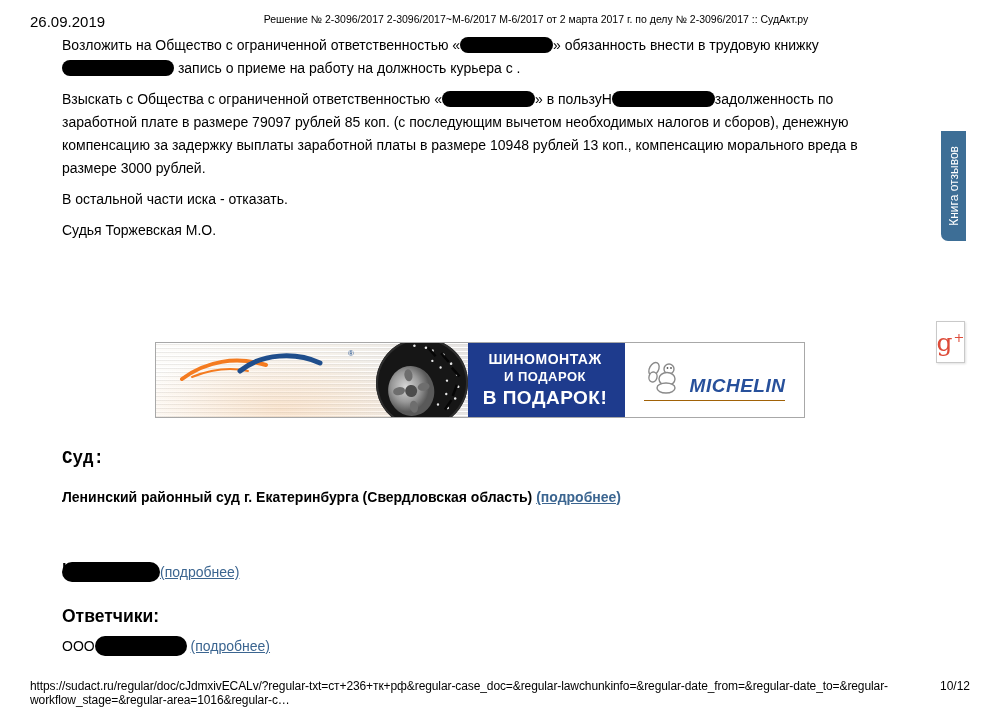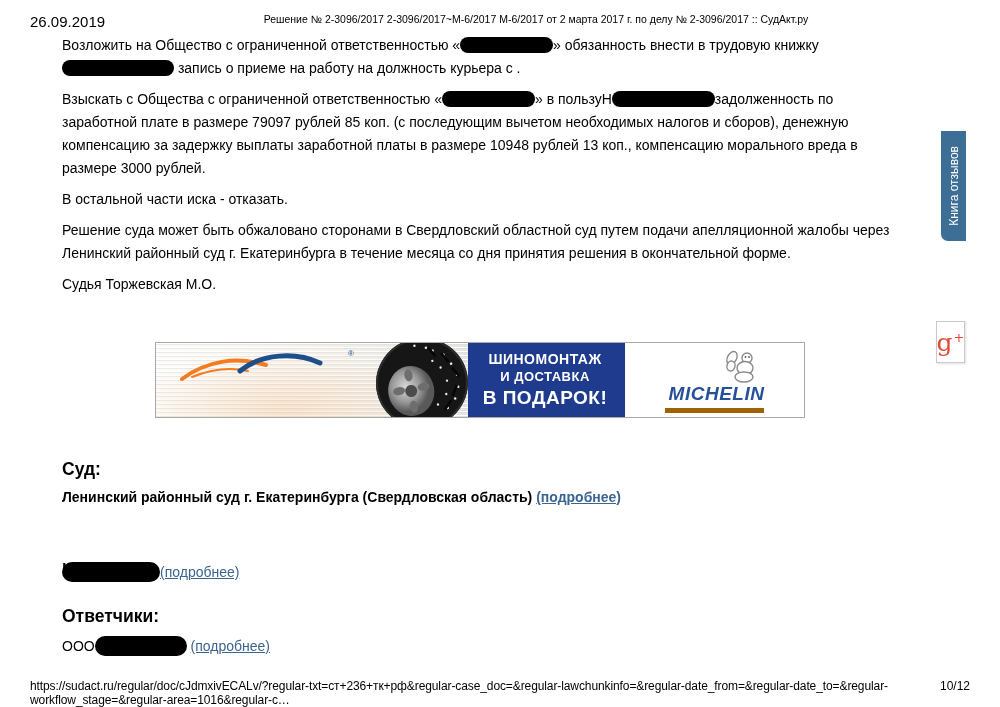--- a/index.html
+++ b/index.html
@@ -31,21 +31,21 @@
   .logo-text{font-weight:bold;font-size:25px;letter-spacing:2px;line-height:1;margin-top:-2px;}
   .logo-4{color:#f47b20;}
   .logo-rest{color:#1f4e8c;}
   .logo-reg{position:absolute;right:-6px;top:0px;font-size:8px;color:#1f4e8c;}
   .tire{position:absolute;right:0;top:0;}
   .bn-blue{width:154px;height:74px;background:#1e3b8d;color:#fff;display:flex;flex-direction:column;justify-content:center;align-items:center;text-align:center;font-weight:bold;}
   .bn-blue .l1{font-size:14px;letter-spacing:.5px;}
   .bn-blue .l2{font-size:13px;letter-spacing:.5px;margin-top:2px;}
   .bn-blue .l3{font-size:19px;letter-spacing:.5px;margin-top:3px;}
   .bn-mich{flex:1;background:#fff;border-left:3px solid #1e3b8d;display:flex;align-items:center;justify-content:center;}
-  .mich-row{display:flex;align-items:flex-end;border-bottom:5px solid #a16207;padding-bottom:5px;flex-direction:column;}
+  .mich-row{display:flex;align-items:flex-end;border-bottom:1px solid #a16207;padding-bottom:5px;}
   .mich-word{color:#27509b;font-weight:bold;font-style:italic;font-size:19px;letter-spacing:.5px;line-height:1;margin-left:4px;}
   
   .sec-h{position:absolute;left:62px;font-size:17.5px;font-weight:bold;}
   .sec-t{position:absolute;left:62px;font-size:14px;}
   a.more{color:#3b6590;text-decoration:underline;cursor:pointer;}
   
   .feedback-tab{position:absolute;left:941px;top:131px;width:25px;height:110px;background:#3d6e96;border-radius:0 0 0 7px;display:flex;align-items:center;justify-content:center;cursor:pointer;}
   .feedback-tab span{writing-mode:vertical-rl;transform:rotate(180deg);color:#fff;font-size:12px;white-space:nowrap;}
   .gplus{position:absolute;left:936px;top:321px;width:27px;height:40px;background:#fff;border:1px solid #c9c9c9;box-shadow:1px 1px 2px rgba(0,0,0,.12);display:flex;align-items:center;justify-content:center;cursor:pointer;}
   .gplus .g{font-family:"DejaVu Serif", serif;color:#dd4b39;font-size:25px;line-height:1;}
@@ -57,21 +57,20 @@
 </head>
 <body>
 
 <div class="ph-date">26.09.2019</div>
 <div class="ph-title">Решение № 2-3096/2017 2-3096/2017~М-6/2017 М-6/2017 от 2 марта 2017 г. по делу № 2-3096/2017 :: СудАкт.ру</div>
 
 <div class="content">
   <p><span>Возложить на Общество с ограниченной ответственностью «</span><span class="redact rw93"></span><span>» обязанность внести в трудовую книжку </span><span class="redact rw112"></span><span> запись о приеме на работу на должность курьера с .</span></p>
   <p><span>Взыскать с Общества с ограниченной ответственностью «</span><span class="redact rw93"></span><span>» в пользуН</span><span class="redact rw103"></span><span>задолженность по заработной плате в размере 79097 рублей 85 коп. (с последующим вычетом необходимых налогов и сборов), денежную компенсацию за задержку выплаты заработной платы в размере 10948 рублей 13 коп., компенсацию морального вреда в размере 3000 рублей.</span></p>
   <p><span>В остальной части иска - отказать.</span></p>
-  <p><span>Решение суда может быть обжаловано сторонами в Свердловский областной суд путем подачи апелляционной жалобы через Ленинский районный суд г. Екатеринбурга в течение месяца со дня принятия решения в окончательной форме.</span></p>
   <p><span>Судья Торжевская М.О.</span></p>
 </div>
 
 <div class="banner">
   <div class="bn-left">
     <div class="logo-block">
       <svg class="logo-swoosh" width="160" height="34" viewBox="0 0 160 34">
         <path d="M4 30 C28 12 58 7 88 16" fill="none" stroke="#f47b20" stroke-width="4" stroke-linecap="round"></path>
         <path d="M14 28 C34 20 52 18 70 22" fill="none" stroke="#f47b20" stroke-width="2" stroke-linecap="round"></path>
         <path d="M62 22 C84 4 118 3 142 14" fill="none" stroke="#1f4e8c" stroke-width="5" stroke-linecap="round"></path>
@@ -118,21 +117,21 @@
             <path d="M82 14 L88 24"></path>
             <path d="M90 30 L96 40"></path>
           <path d="M92 48 L86 58"></path>
             <path d="M84 62 L76 70"></path>
         </g>
       </g>
     </svg>
   </div>
   <div class="bn-blue">
     <div class="l1">ШИНОМОНТАЖ</div>
-    <div class="l2">И ДОСТАВКА</div>
+    <div class="l2">И ПОДАРОК</div>
     <div class="l3">В ПОДАРОК!</div>
   </div>
   <div class="bn-mich">
     <div class="mich-row">
       <svg width="42" height="36" viewBox="0 0 42 36">
         <g fill="#fff" stroke="#8a8a8a" stroke-width="1.4">
           <ellipse cx="10" cy="10" rx="4.5" ry="7" transform="rotate(28 10 10)"></ellipse>
           <ellipse cx="9" cy="18" rx="4" ry="5" transform="rotate(15 9 18)"></ellipse>
           <circle cx="25" cy="10" r="5"></circle>
           <ellipse cx="23" cy="20" rx="8" ry="6.5"></ellipse>
@@ -141,21 +140,21 @@
         <g fill="#555">
           <circle cx="23.5" cy="9" r="0.9"></circle>
             <circle cx="27" cy="9" r="0.9"></circle>
         </g>
       </svg>
       <span class="mich-word">MICHELIN</span>
     </div>
   </div>
 </div>
 
-<div class="sec-h" style="top:459px;">Суд:</div>
+<div class="sec-h" style="top:448px;font-family:Liberation Mono, monospace;">Суд:</div>
 <div class="sec-t" style="top:489px;font-weight:bold;"><span>Ленинский районный суд г. Екатеринбурга (Свердловская область) </span><a class="more">(подробнее)</a></div>
 
 <div class="sec-h" style="top:560px;">Истцы:</div>
 <div class="sec-t" style="top:562px;"><span class="redact-lg rw98"></span><a class="more">(подробнее)</a></div>
 
 <div class="sec-h" style="top:606px;">Ответчики:</div>
 <div class="sec-t" style="top:636px;"><span>ООО</span><span class="redact-lg rw92"></span> <a class="more">(подробнее)</a></div>
 
 <div class="feedback-tab">
   <span>Книга отзывов</span>

